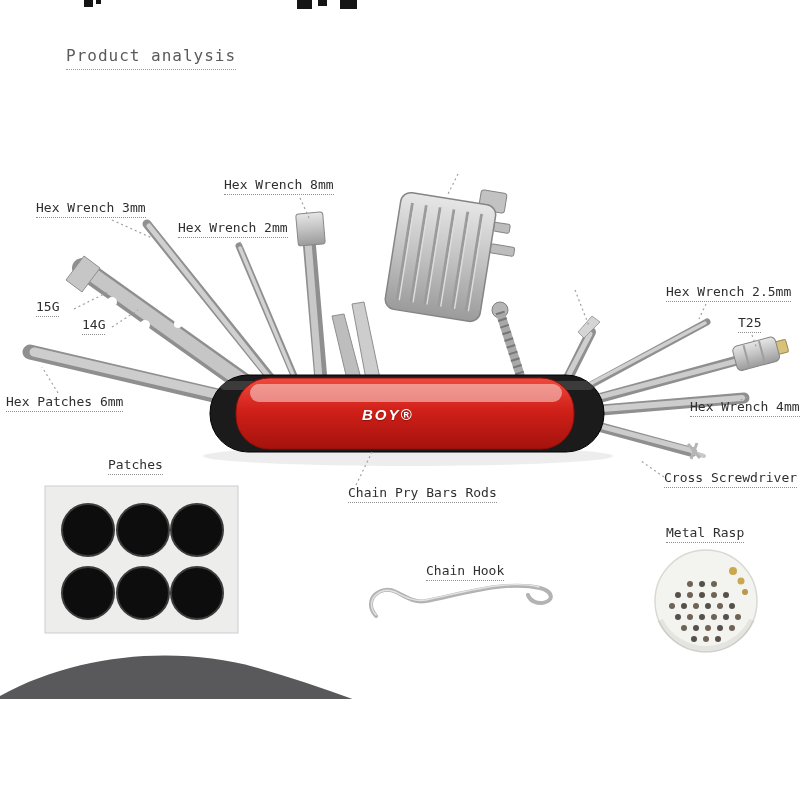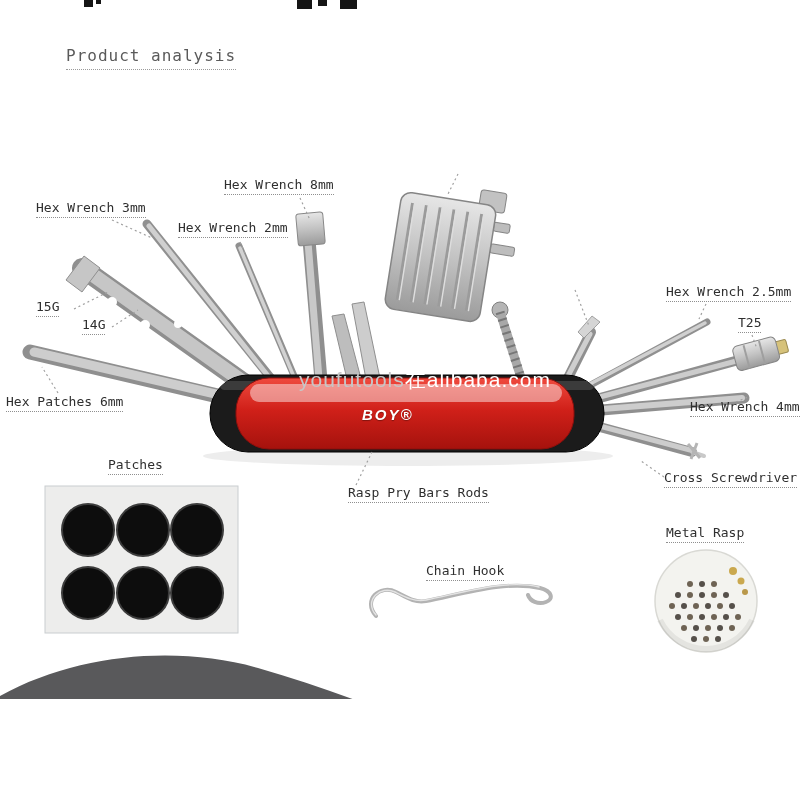--- a/index.html
+++ b/index.html
@@ -214,20 +214,19 @@
   <span class="lbl l-hex2">Hex Wrench 2mm</span>
   <span class="lbl l-hex8">Hex Wrench 8mm</span>
   <span class="lbl l-hex25">Hex Wrench 2.5mm</span>
   <span class="lbl l-t25">T25</span>
   <span class="lbl l-hex4">Hex Wrench 4mm</span>
   <span class="lbl l-cross">Cross Screwdriver</span>
   <span class="lbl l-hex6">Hex Patches 6mm</span>
   <span class="lbl l-15g">15G</span>
   <span class="lbl l-14g">14G</span>
   <span class="lbl l-patches">Patches</span>
-  <span class="lbl l-tire">Rasp Pry Bars Rods</span>
+  <span class="lbl l-tire">Chain Pry Bars Rods</span>
   <span class="lbl l-hook">Chain Hook</span>
   <span class="lbl l-rasp">Metal Rasp</span>
 
-  <div class="watermark"><span class="wm1">youfutools</span><span class="wm2">在alibaba.com</span></div>
   <span class="brand">BOY®</span>
 
 </div>
 
 </body></html>

